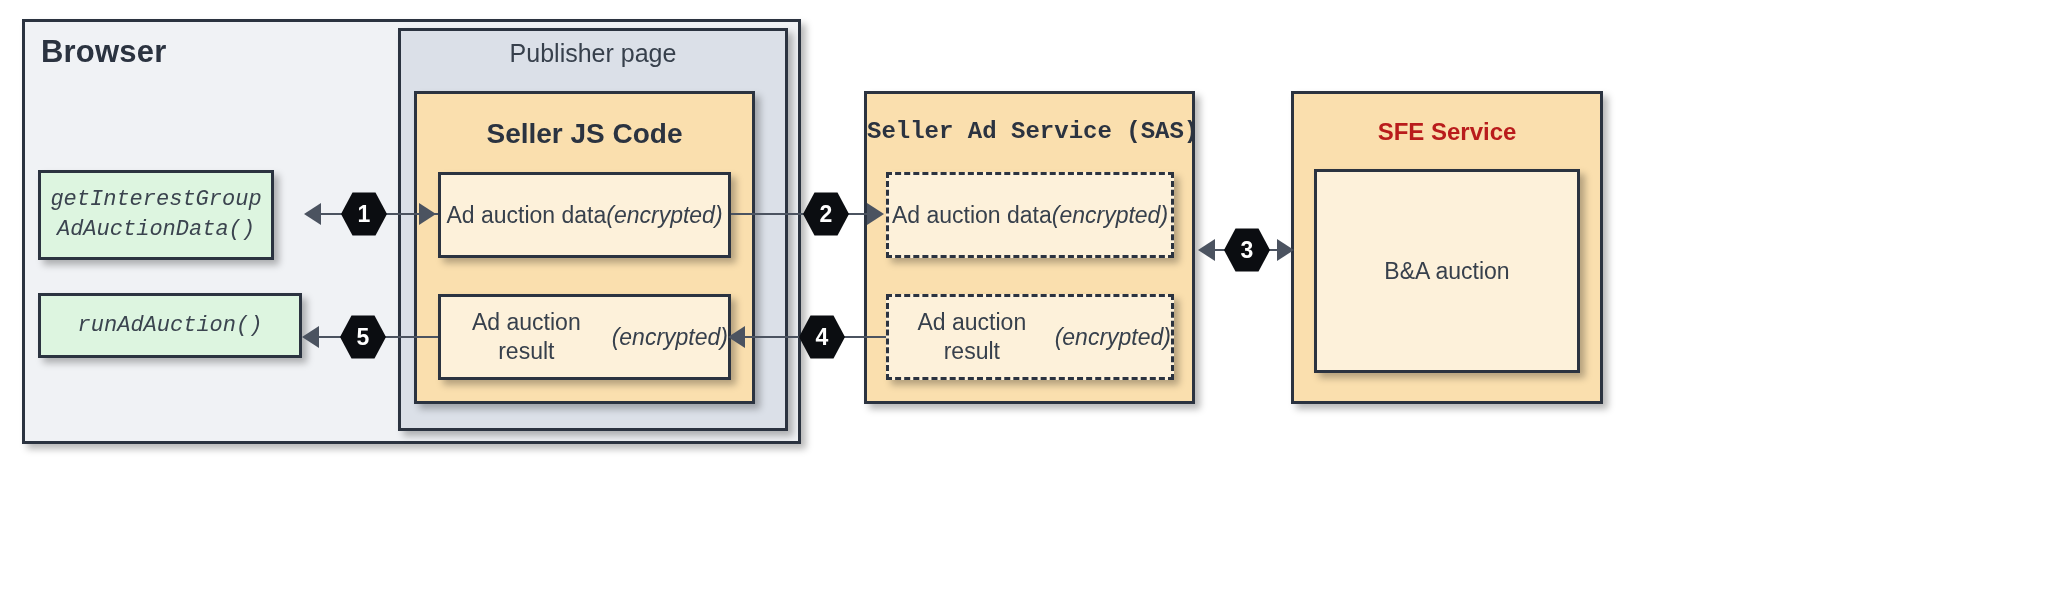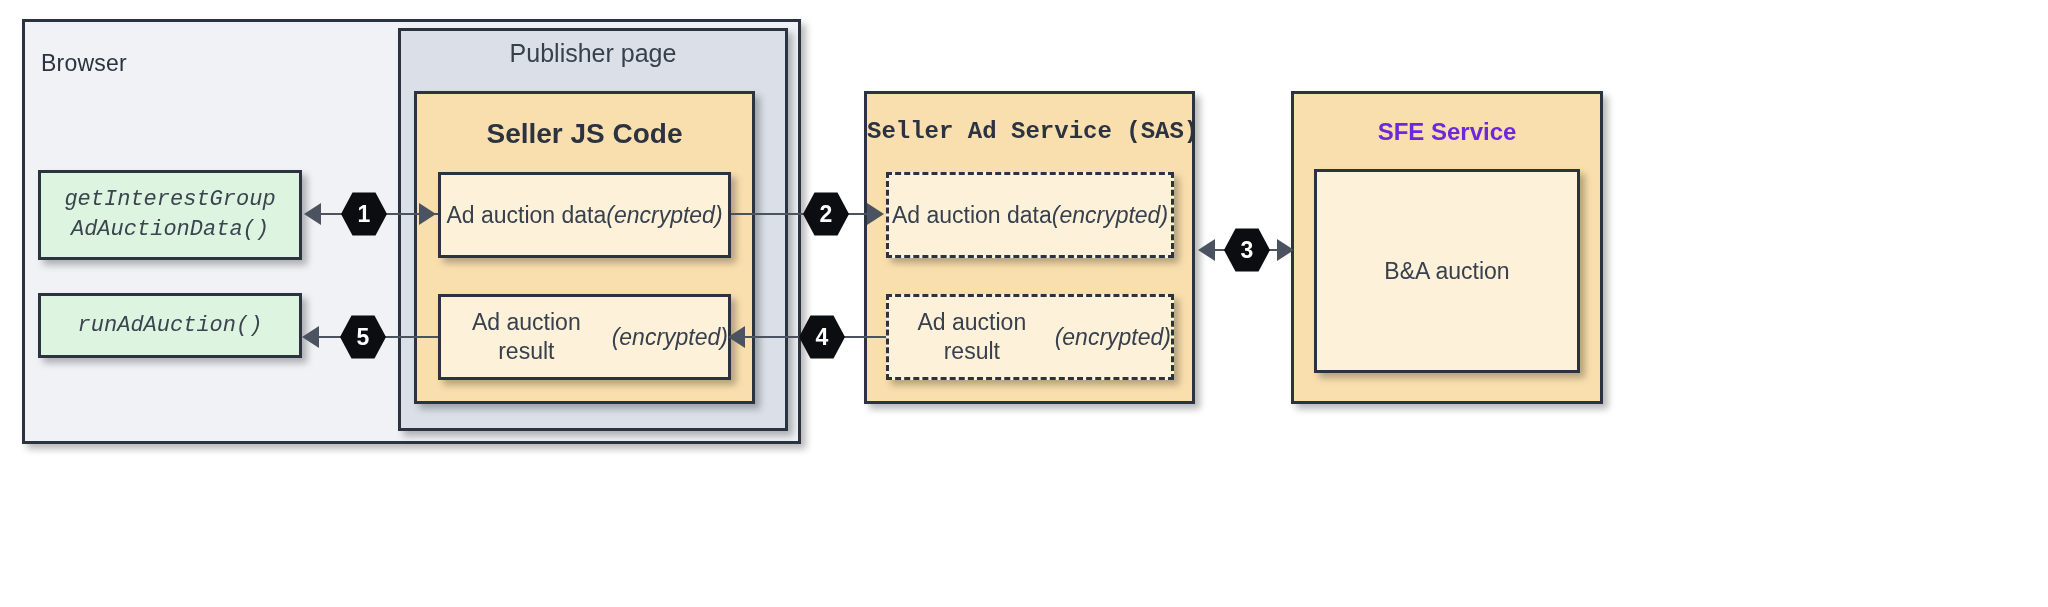--- a/index.html
+++ b/index.html
@@ -39,23 +39,23 @@
     left: 22px;
     top: 19px;
     width: 779px;
     height: 425px;
     background: #f0f2f5;
     border-width: 3px;
   }
   .browser-title {
     position: absolute;
     left: 16px;
-    top: 28px;
-    font-size: 23px;
-    font-weight: normal;
+    top: 12px;
+    font-size: 31px;
+    font-weight: bold;
     color: #2b3340;
     letter-spacing: .2px;
   }
 
   
   .publisher {
     left: 398px;
     top: 28px;
     width: 390px;
     height: 403px;
@@ -102,21 +102,21 @@
     left: 1291px;
     top: 91px;
     width: 312px;
     height: 313px;
     background: #fadfae;
   }
   .sfe-title {
     top: 24px;
     font-size: 24px;
     font-weight: bold;
-    color: #6d28d9;
+    color: #b91c1c;
   }
 
   
   .data-box {
     position: absolute;
     box-sizing: border-box;
     background: #fdf1da;
     border: 3px solid #2b3340;
     box-shadow: 5px 5px 7px rgba(0,0,0,0.28);
     display: flex;
@@ -219,21 +219,21 @@
   </div>
 
   <div class="box sas">
     <div class="box-title sas-title">Seller Ad Service (SAS)</div>
   </div>
 
   <div class="box sfe">
     <div class="box-title sfe-title">SFE Service</div>
   </div>
 
-  <div class="api-box" style="left:38px; top:170px; width:264px; height:90px;">getInterestGroup
+  <div class="api-box" style="left:38px; top:170px; width:236px; height:90px;">getInterestGroup
 AdAuctionData()</div>
 
   <div class="api-box" style="left:38px; top:293px; width:264px; height:65px;">runAdAuction()</div>
 
   <div class="data-box" style="left:438px; top:172px; width:293px; height:86px;">
     <div>Ad auction data</div>
     <div class="sub">(encrypted)</div>
   </div>
 
   <div class="data-box" style="left:438px; top:294px; width:293px; height:86px;">

